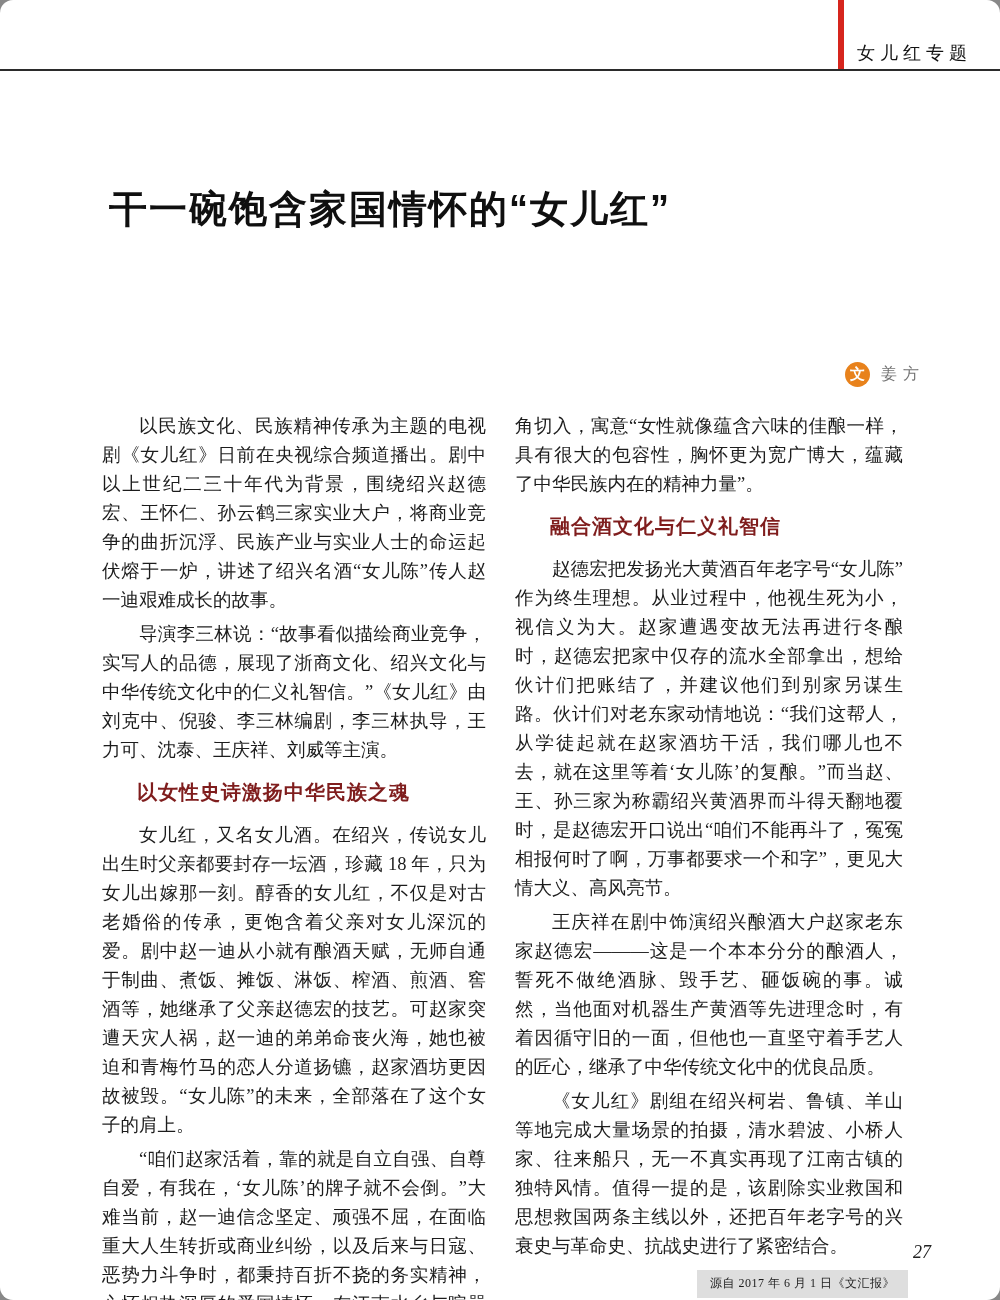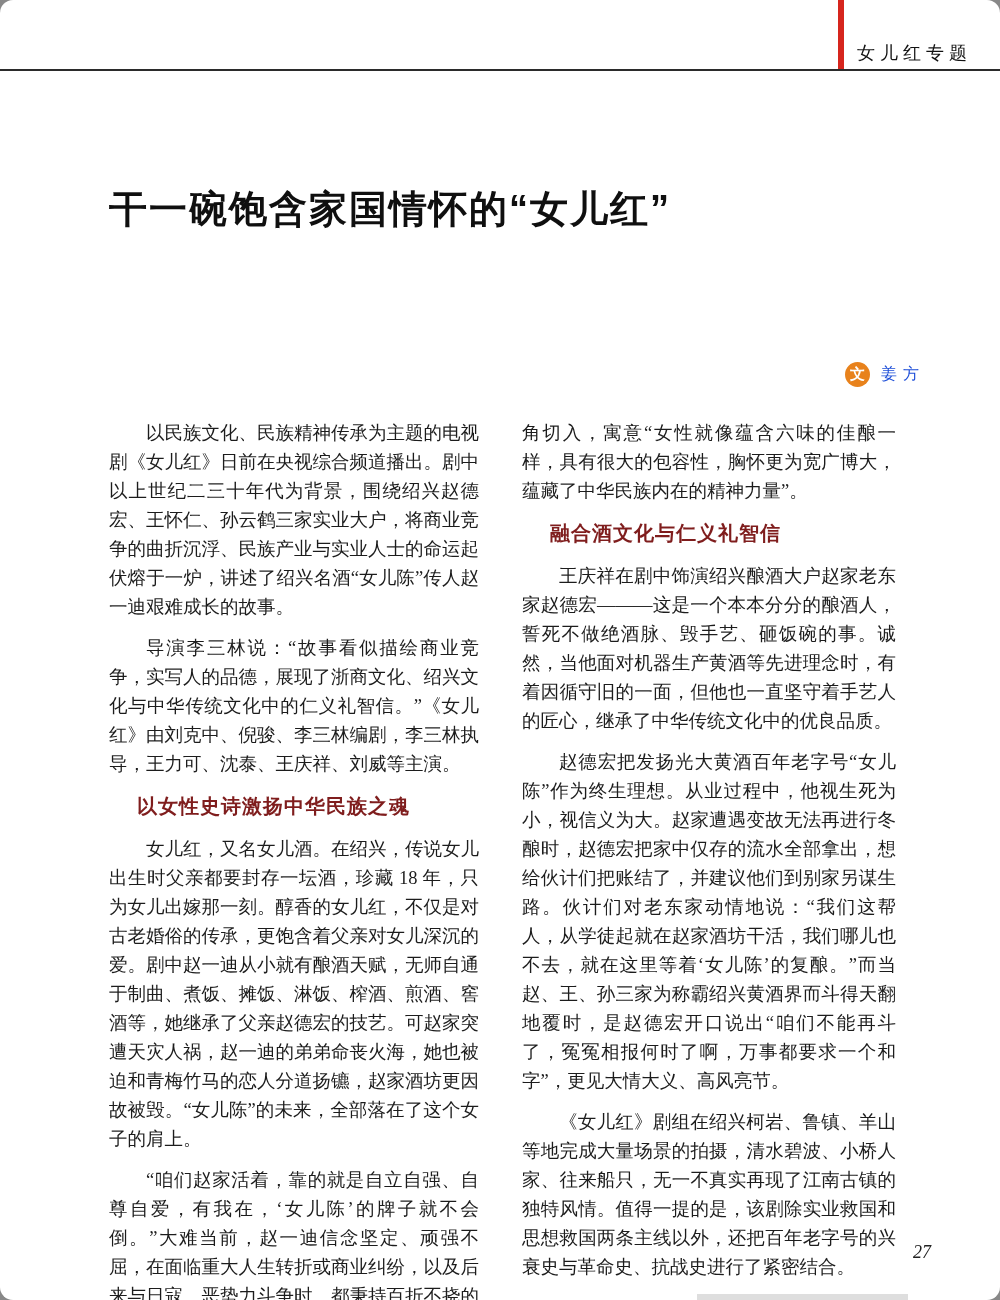--- a/index.html
+++ b/index.html
@@ -41,32 +41,32 @@
   .byline-badge{
     width:25px;height:25px;border-radius:50%;
     background:var(--badge-orange,#e8821c);
     color:#ffffff;
     font-family:"Liberation Sans","DejaVu Sans",sans-serif;
     font-size:15px;font-weight:bold;
     display:flex;align-items:center;justify-content:center;
     flex:0 0 auto;
   }
   .byline-author{
-    font-size:16px;letter-spacing:6px;color:#1d4ed8;white-space:nowrap;font-family:Liberation Mono, monospace;
+    font-size:16px;letter-spacing:6px;color:#737373;white-space:nowrap;font-family:Liberation Mono, monospace;
   }
   
   .columns{
     position:absolute;left:97px;top:407px;width:811px;
     display:flex;gap:19px;
   }
   .col{flex:0 0 aupx;}
   .col-left{width:394px;}
   .col-right{width:398px;}
   .col p{
-    margin:12px;
+    margin:5px;
     font-size:18.5px;
     line-height:29px;
     text-align:justify;
     text-justify:inter-ideograph;
     text-indent:2em;
     color:#1c1c1c;
   }
   .col p.no-indent{text-indent:0;}
   .col h2{
     margin:16px 0 18px 0;
@@ -115,22 +115,22 @@
       <p>以民族文化、民族精神传承为主题的电视剧《女儿红》日前在央视综合频道播出。剧中以上世纪二三十年代为背景，围绕绍兴赵德宏、王怀仁、孙云鹤三家实业大户，将商业竞争的曲折沉浮、民族产业与实业人士的命运起伏熔于一炉，讲述了绍兴名酒“女儿陈”传人赵一迪艰难成长的故事。</p>
       <p>导演李三林说：“故事看似描绘商业竞争，实写人的品德，展现了浙商文化、绍兴文化与中华传统文化中的仁义礼智信。”《女儿红》由刘克中、倪骏、李三林编剧，李三林执导，王力可、沈泰、王庆祥、刘威等主演。</p>
       <h2>以女性史诗激扬中华民族之魂</h2>
       <p>女儿红，又名女儿酒。在绍兴，传说女儿出生时父亲都要封存一坛酒，珍藏 18 年，只为女儿出嫁那一刻。醇香的女儿红，不仅是对古老婚俗的传承，更饱含着父亲对女儿深沉的爱。剧中赵一迪从小就有酿酒天赋，无师自通于制曲、煮饭、摊饭、淋饭、榨酒、煎酒、窖酒等，她继承了父亲赵德宏的技艺。可赵家突遭天灾人祸，赵一迪的弟弟命丧火海，她也被迫和青梅竹马的恋人分道扬镳，赵家酒坊更因故被毁。“女儿陈”的未来，全部落在了这个女子的肩上。</p>
       <p>“咱们赵家活着，靠的就是自立自强、自尊自爱，有我在，‘女儿陈’的牌子就不会倒。”大难当前，赵一迪信念坚定、顽强不屈，在面临重大人生转折或商业纠纷，以及后来与日寇、恶势力斗争时，都秉持百折不挠的务实精神，心怀炽热深厚的爱国情怀。在江南水乡与喧嚣都市里，彰显了可歌可泣的女儿情、强国富民的女儿梦和民族复兴的女儿魂。编剧刘克中介绍，从女性视</p>
     </div>
 
     <div class="col col-right">
       <p class="no-indent">角切入，寓意“女性就像蕴含六味的佳酿一样，具有很大的包容性，胸怀更为宽广博大，蕴藏了中华民族内在的精神力量”。</p>
       <h2>融合酒文化与仁义礼智信</h2>
+      <p>赵德宏把发扬光大黄酒百年老字号“女儿陈”作为终生理想。从业过程中，他视生死为小，视信义为大。赵家遭遇变故无法再进行冬酿时，赵德宏把家中仅存的流水全部拿出，想给伙计们把账结了，并建议他们到别家另谋生路。伙计们对老东家动情地说：“我们这帮人，从学徒起就在赵家酒坊干活，我们哪儿也不去，就在这里等着‘女儿陈’的复酿。”而当赵、王、孙三家为称霸绍兴黄酒界而斗得天翻地覆时，是赵德宏开口说出“咱们不能再斗了，冤冤相报何时了啊，万事都要求一个和字”，更见大情大义、高风亮节。</p>
       <p>王庆祥在剧中饰演绍兴酿酒大户赵家老东家赵德宏———这是一个本本分分的酿酒人，誓死不做绝酒脉、毁手艺、砸饭碗的事。诚然，当他面对机器生产黄酒等先进理念时，有着因循守旧的一面，但他也一直坚守着手艺人的匠心，继承了中华传统文化中的优良品质。</p>
-      <p>赵德宏把发扬光大黄酒百年老字号“女儿陈”作为终生理想。从业过程中，他视生死为小，视信义为大。赵家遭遇变故无法再进行冬酿时，赵德宏把家中仅存的流水全部拿出，想给伙计们把账结了，并建议他们到别家另谋生路。伙计们对老东家动情地说：“我们这帮人，从学徒起就在赵家酒坊干活，我们哪儿也不去，就在这里等着‘女儿陈’的复酿。”而当赵、王、孙三家为称霸绍兴黄酒界而斗得天翻地覆时，是赵德宏开口说出“咱们不能再斗了，冤冤相报何时了啊，万事都要求一个和字”，更见大情大义、高风亮节。</p>
       <p>《女儿红》剧组在绍兴柯岩、鲁镇、羊山等地完成大量场景的拍摄，清水碧波、小桥人家、往来船只，无一不真实再现了江南古镇的独特风情。值得一提的是，该剧除实业救国和思想救国两条主线以外，还把百年老字号的兴衰史与革命史、抗战史进行了紧密结合。</p>
       <div class="source-row">
         <span class="source-note">源自 2017 年 6 月 1 日《文汇报》</span>
       </div>
     </div>
 
   </div>
 
   <div class="page-number">27</div>
 

